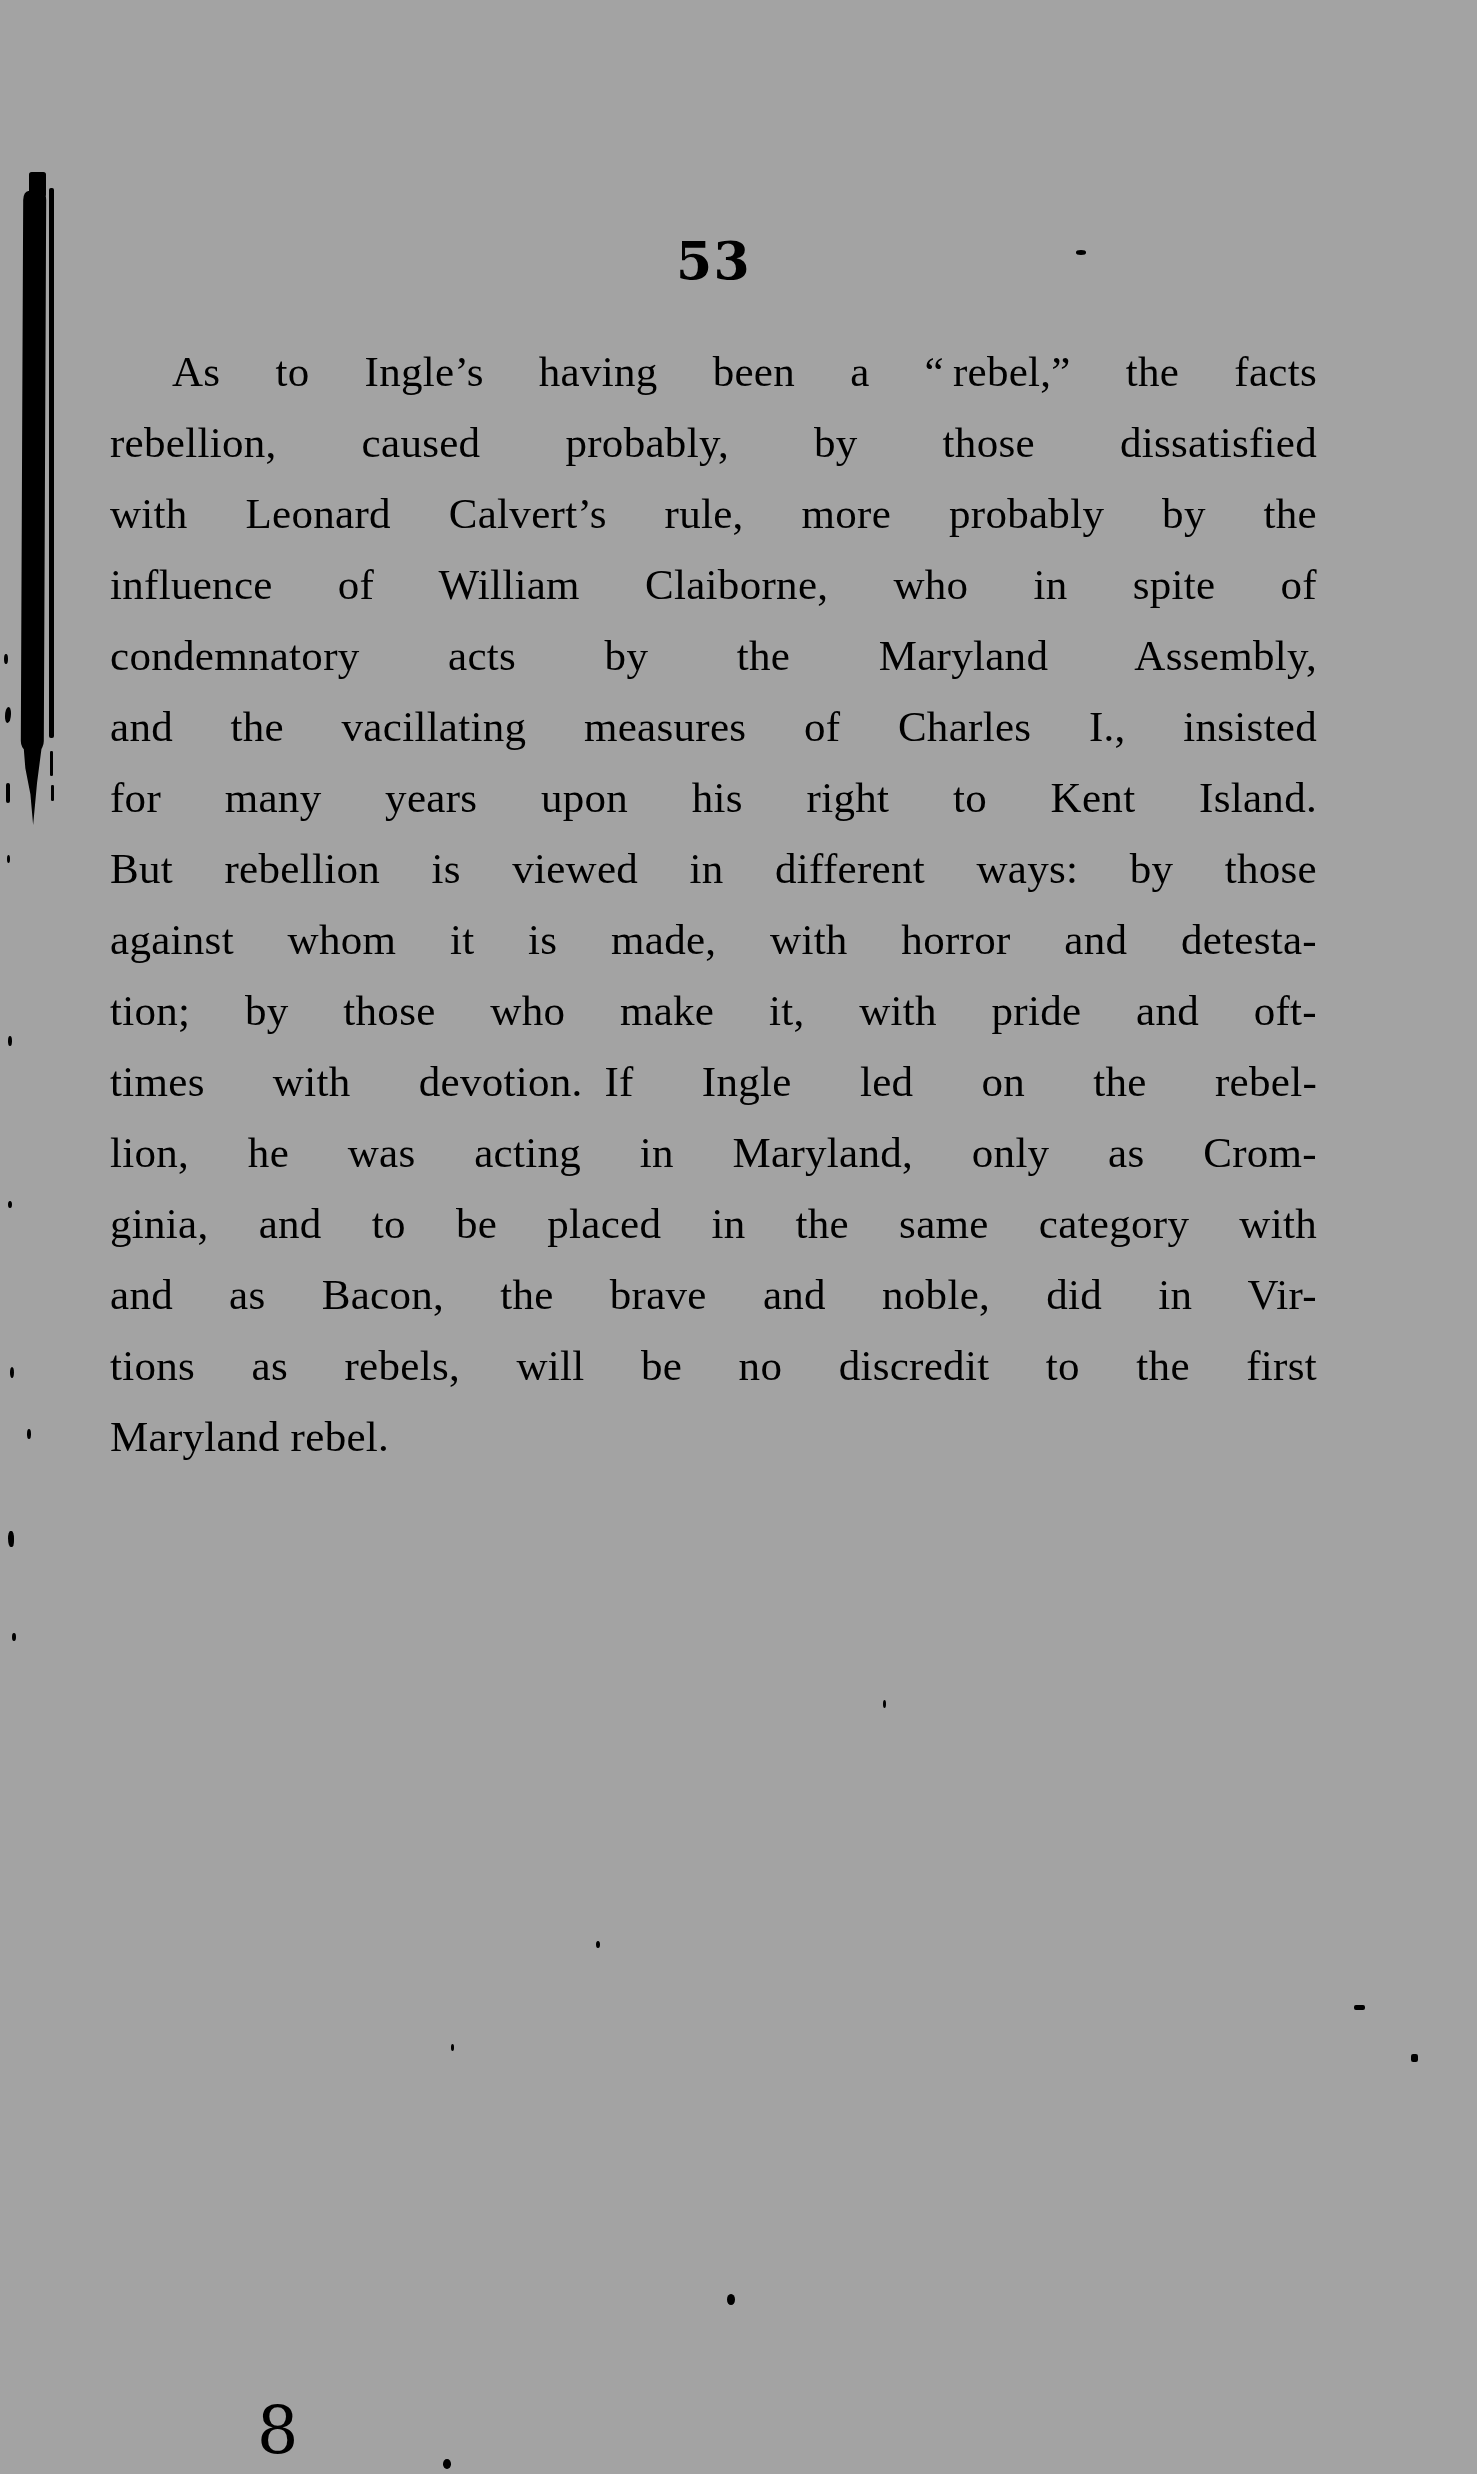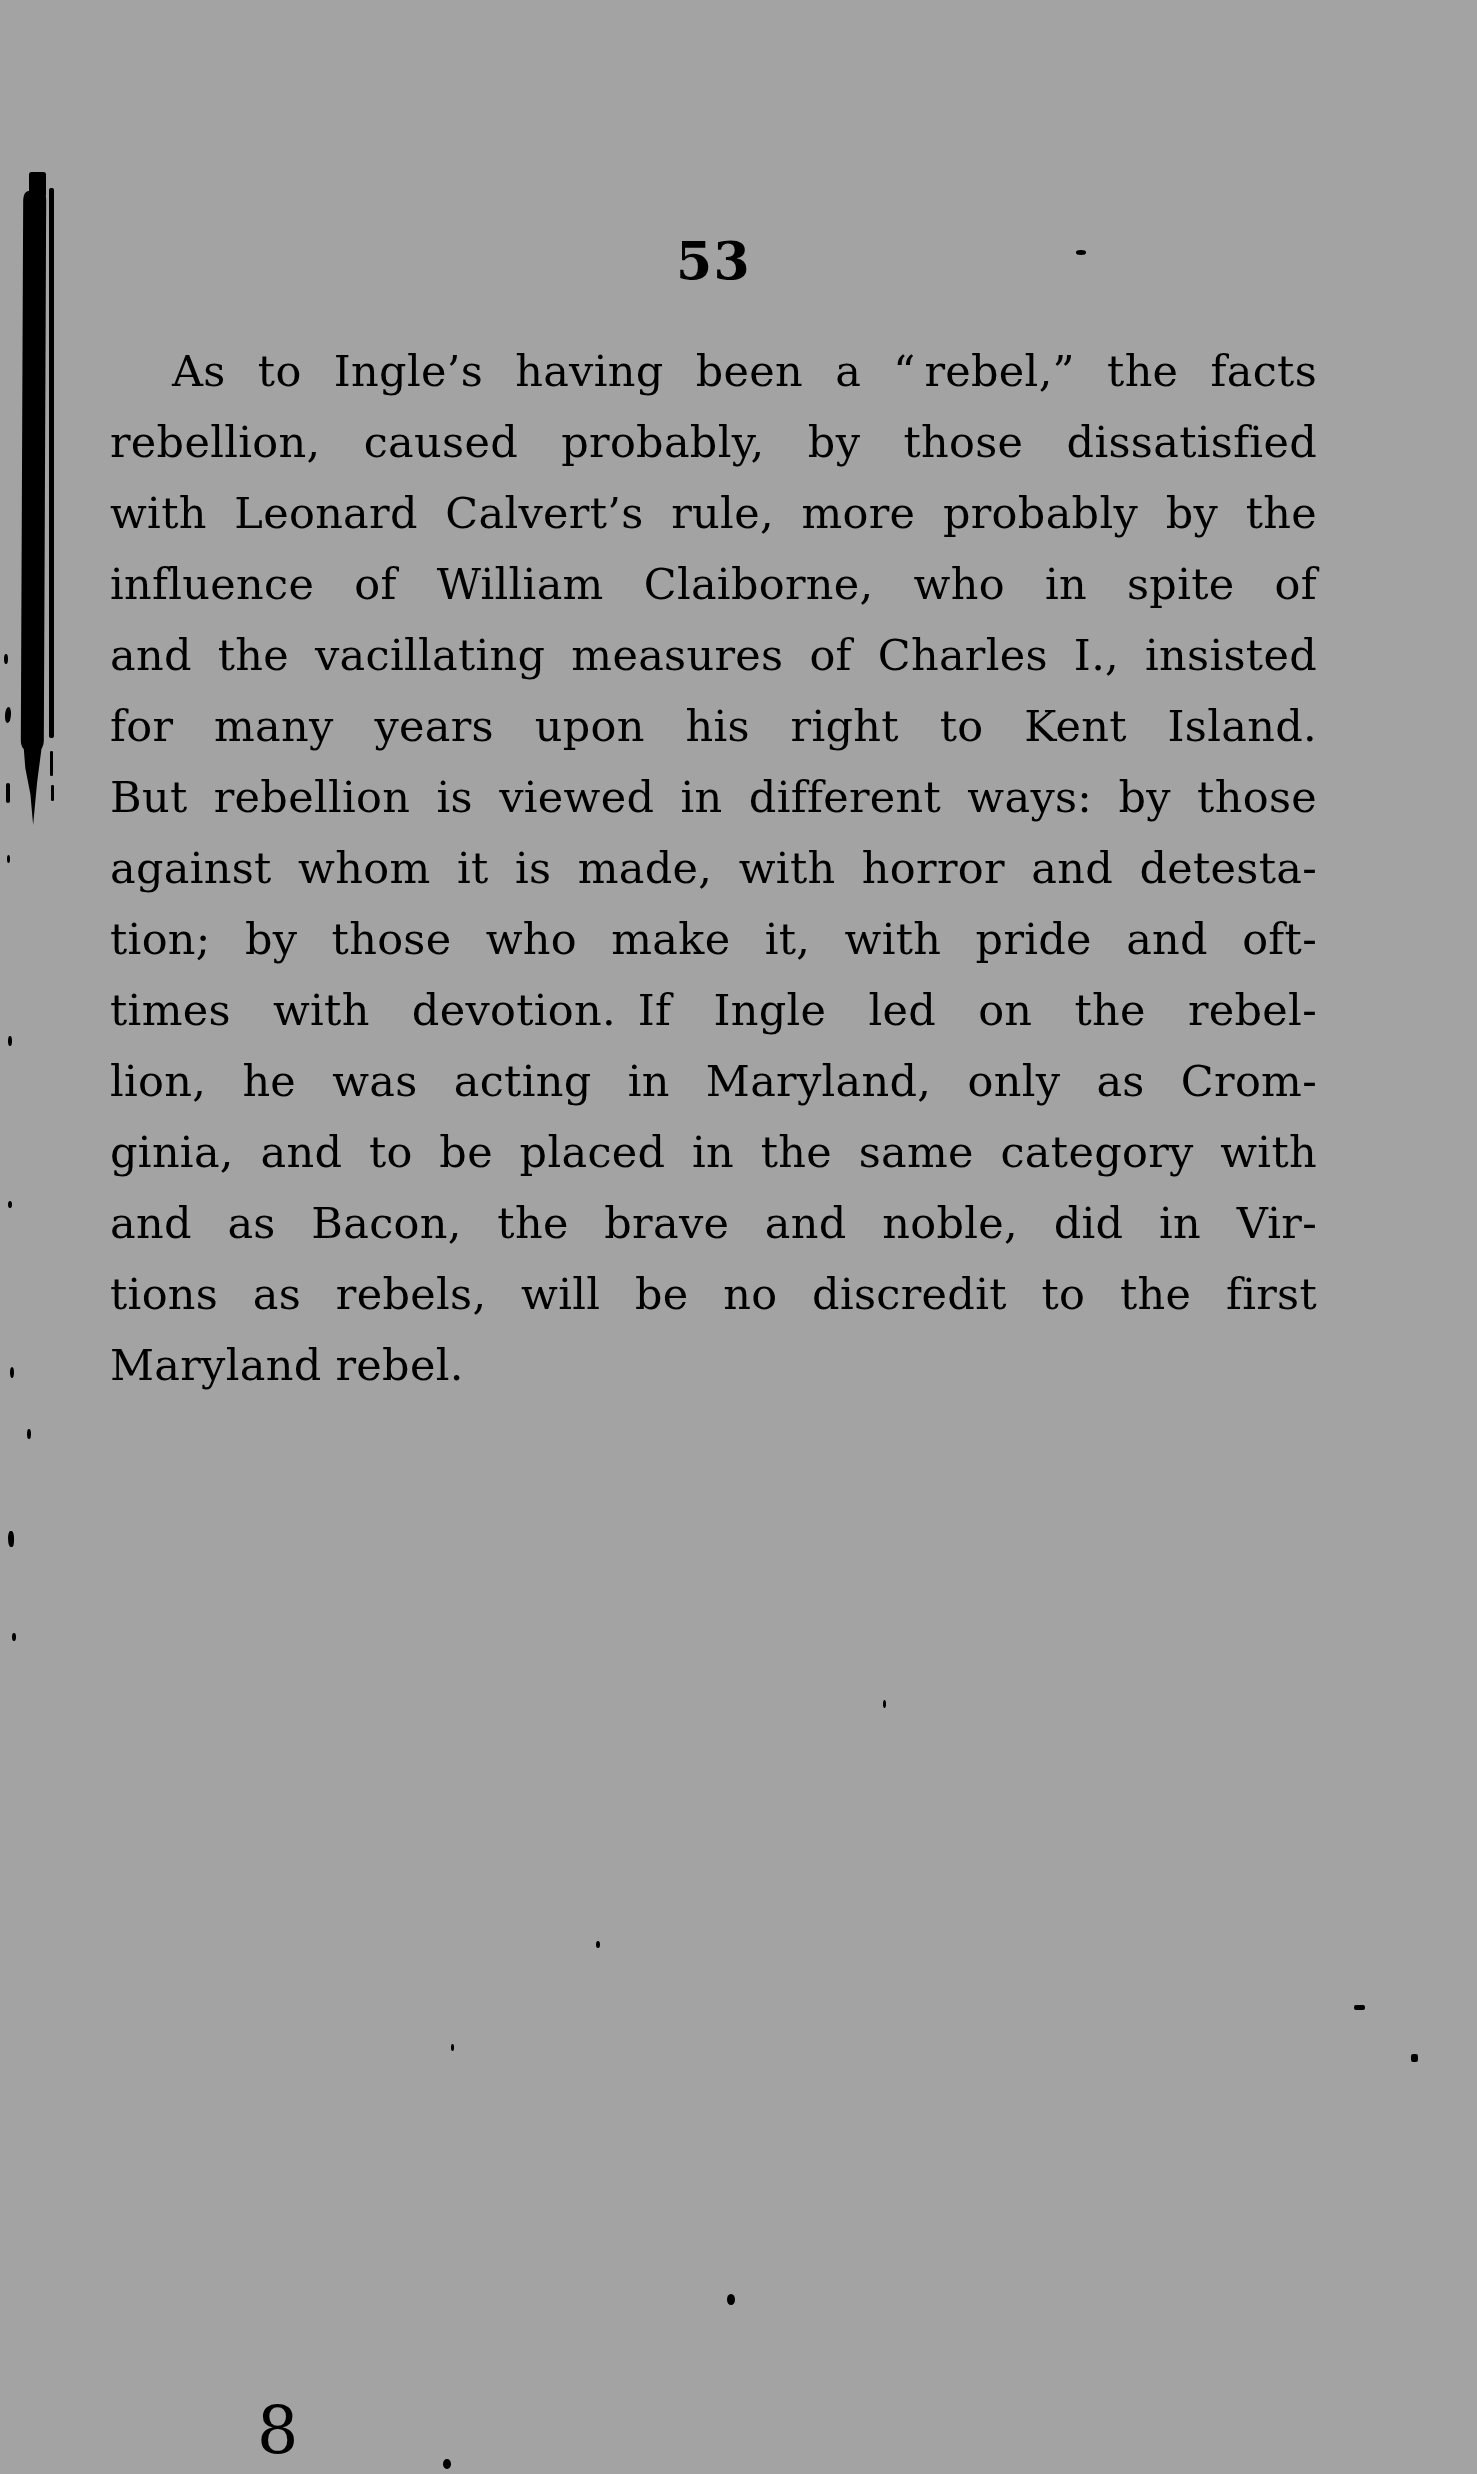--- a/index.html
+++ b/index.html
@@ -38,20 +38,21 @@
     width: 1207px;
   }
   .line {
     height: 71px;
     line-height: 71px;
     font-size: 43px;
     text-align: justify;
     text-align-last: justify;
     white-space: nowrap;
     letter-spacing: 0.3px;
+    font-family: Liberation Serif, serif;
   }
   .line.first {
     padding-left: 62px;
     width: 1145px;
   }
   .line.last {
     text-align-last: left;
   }
 
   
@@ -142,20 +143,21 @@
     <div class="streak-line-frag2"></div>
   </div>
 
   <div class="page-number">53</div>
 
   <div class="paragraph">
     <div class="line first">As to Ingle’s having been a “ rebel,” the facts</div>
     <div class="line">rebellion, caused probably, by those dissatisfied</div>
     <div class="line">with Leonard Calvert’s rule, more probably by the</div>
     <div class="line">influence of William Claiborne, who in spite of</div>
+    <div class="line">condemnatory acts by the Maryland Assembly,</div>
     <div class="line">and the vacillating measures of Charles I., insisted</div>
     <div class="line">for many years upon his right to Kent Island.</div>
     <div class="line">But rebellion is viewed in different ways: by those</div>
     <div class="line">against whom it is made, with horror and detesta-</div>
     <div class="line">tion; by those who make it, with pride and oft-</div>
     <div class="line">times with devotion. If Ingle led on the rebel-</div>
     <div class="line">lion, he was acting in Maryland, only as Crom-</div>
     <div class="line">ginia, and to be placed in the same category with</div>
     <div class="line">and as Bacon, the brave and noble, did in Vir-</div>
     <div class="line">tions as rebels, will be no discredit to the first</div>

